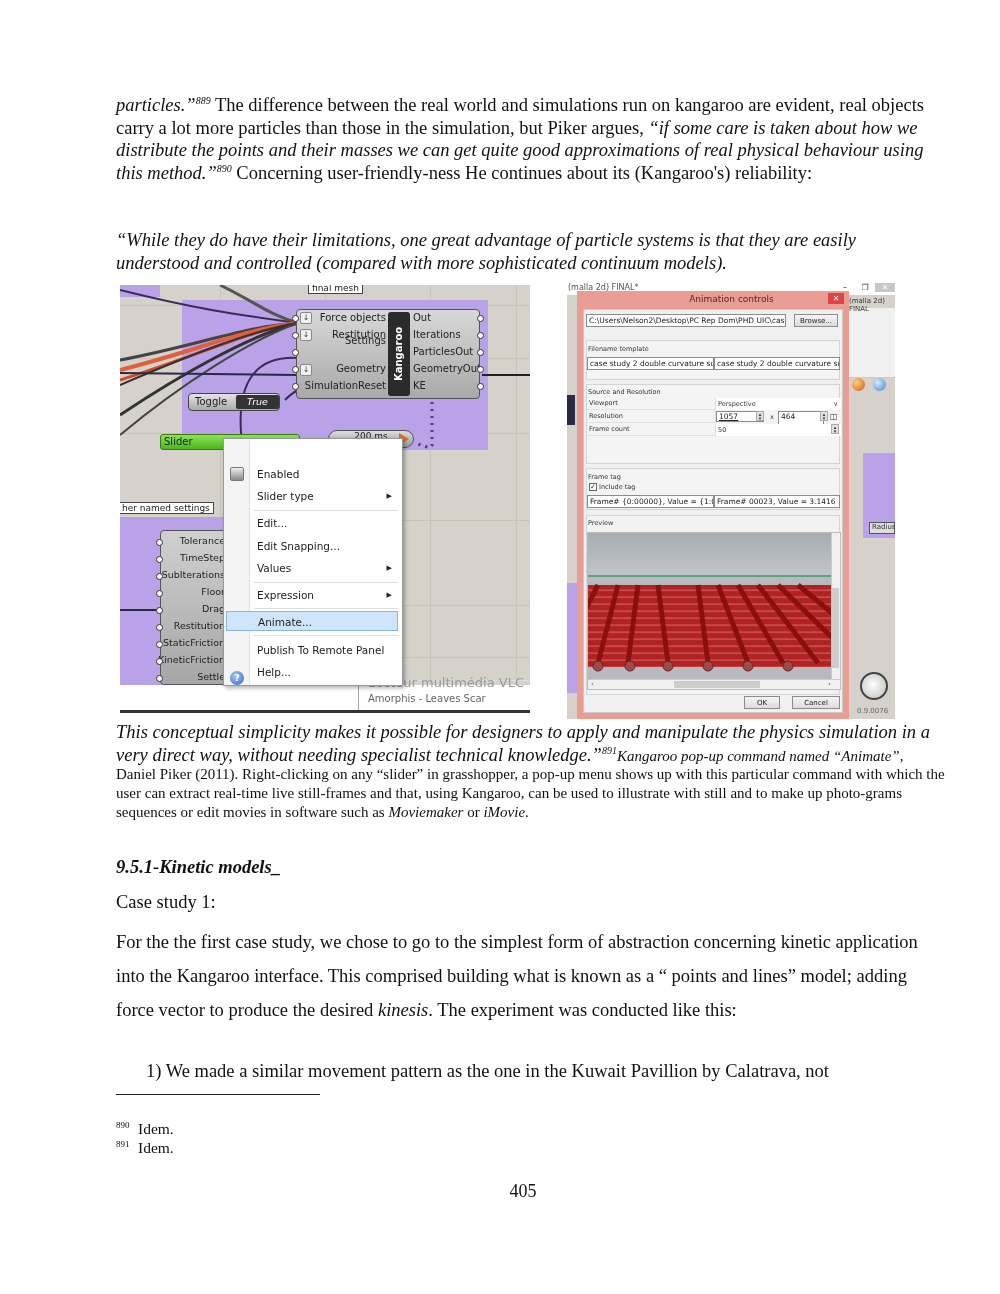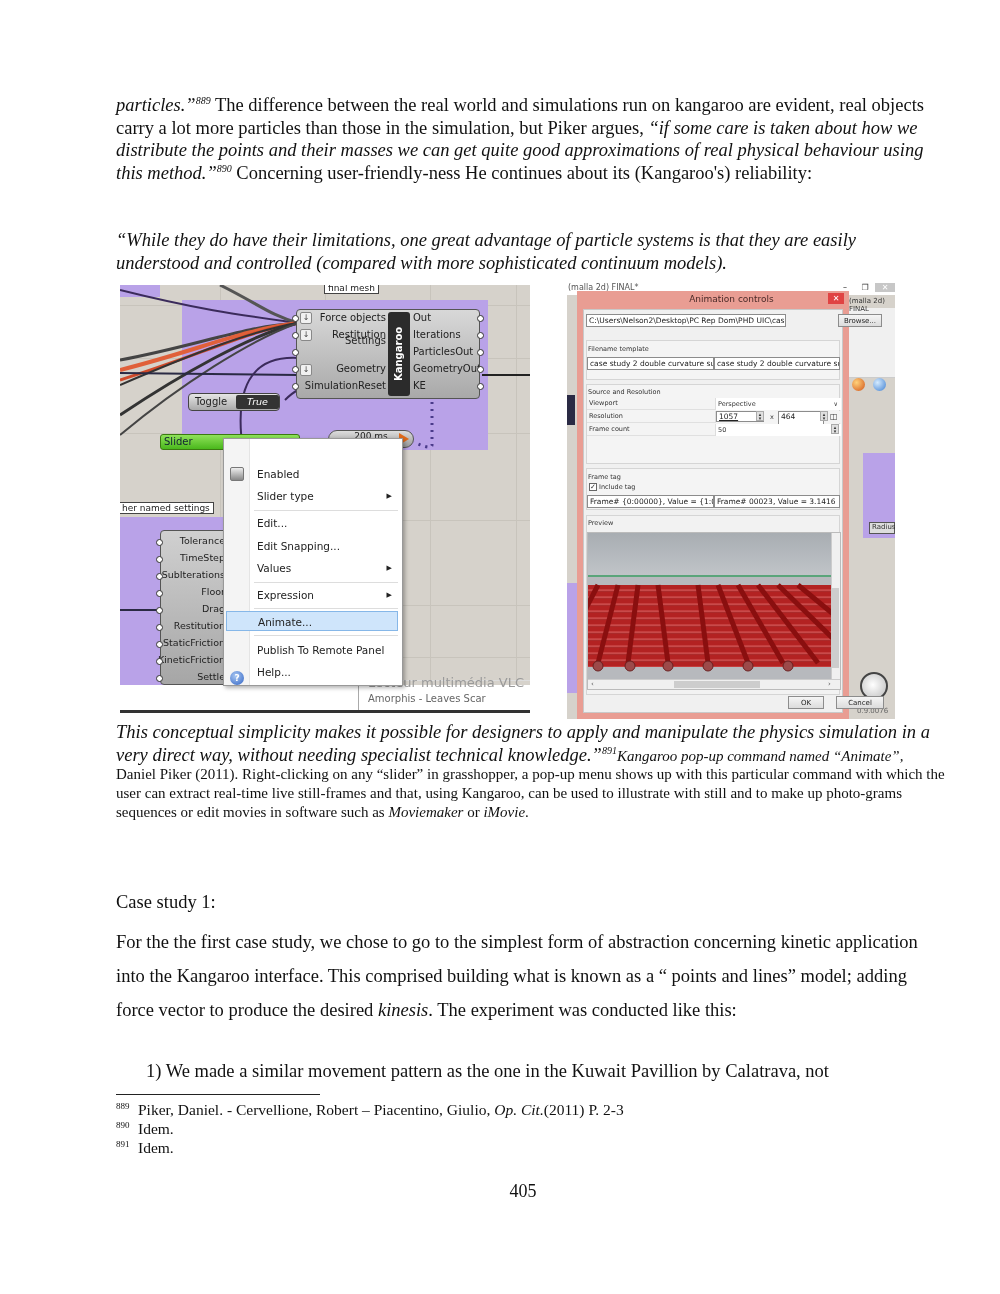--- a/index.html
+++ b/index.html
@@ -81,21 +81,21 @@
   .rh .knob-val { position: absolute; left: 290px; top: 424px; font-size: 7px; color: #666; }
   .rh .left-strip { position: absolute; left: 0; top: 12px; width: 10px; height: 424px; background: #d6d2cb; }
   .rh .left-dark { position: absolute; left: 0; top: 112px; width: 8px; height: 30px; background: #2a2a44; }
   .rh .left-purple { position: absolute; left: 0; top: 300px; width: 10px; height: 110px; background: #b9a2e8; }
 
   .dlg { position: absolute; left: 10px; top: 8px; width: 272px; height: 428px; background: #e99d93; }
   .dlg .dtitle { position: absolute; left: 0; top: 3px; width: 309px; text-align: center; font-size: 9px; color: #4a2a28; }
   .dlg .dclose { position: absolute; right: 5px; top: 2px; width: 16px; height: 11px; background: #e04343; color: #fff; font-size: 8px; text-align: center; line-height: 11px; }
   .dlg .dbody { position: absolute; left: 6px; top: 18px; width: 260px; height: 404px; background: #f0f0f0; border: 1px solid #c9c9c9; }
   .field { position: absolute; background: #fff; border: 1px solid #8c8c8c; font-size: 7.5px; color: #222; padding-left: 2px; white-space: nowrap; overflow: hidden; line-height: 12px; height: 13px; }
-  .btn { position: absolute; background: linear-gradient(#f5f5f5,#dcdcdc); border: 1px solid #8c8c8c; font-size: 7px; color: #222; text-align: center; line-height: 12px; height: 13px; margin-left: 44px; }
+  .btn { position: absolute; background: linear-gradient(#f5f5f5,#dcdcdc); border: 1px solid #8c8c8c; font-size: 7px; color: #222; text-align: center; line-height: 12px; height: 13px; }
   .sect { position: absolute; left: 2px; width: 254px; border: 1px solid #d5d5d5; background: #f4f4f4; }
   .sect-label { position: absolute; left: 4px; font-size: 6.5px; color: #333; }
   .grow { position: absolute; left: 3px; width: 254px; height: 12px; font-size: 6.5px; color: #333; border-bottom: 1px solid #e0e0e0; }
   .grow .k { position: absolute; left: 2px; top: 1px; }
   .grow .v { position: absolute; left: 128px; top: 0; width: 126px; height: 12px; background: #fff; border-left: 1px solid #ddd; padding-left: 2px; line-height: 12px; }
   .spin { position: absolute; width: 8px; height: 10px; background: #e0e0e0; border: 1px solid #aaa; font-size: 5px; text-align: center; line-height: 4px; }
   .preview { position: absolute; left: 3px; top: 222px; width: 254px; height: 158px; border: 1px solid #bbb; background: #b7b9bd; overflow: hidden; }
   .preview .sky { position: absolute; left: 0; top: 0; width: 246px; height: 42px; background: linear-gradient(#a8adb2, #c0c4c8); }
   .preview .greenline { position: absolute; left: 0; top: 42px; width: 246px; height: 2px; background: #5aa57a; }
   .preview .mesh { position: absolute; left: 0; top: 52px; width: 246px; height: 82px; background: repeating-linear-gradient(#b32222 0px, #b32222 4px, #d65a5a 5px, #9c1a1a 7px); }
@@ -142,21 +142,21 @@
       <path d="M0,130 C60,90 130,50 178,38" stroke="#333" stroke-width="3" fill="none"></path>
       <path d="M0,150 C60,100 130,55 178,38" stroke="#444" stroke-width="2" fill="none"></path>
       <path d="M0,88 L178,90" stroke="#2a2a44" stroke-width="2" fill="none"></path>
       <path d="M178,73 C120,70 110,120 130,200" stroke="#3b2b5b" stroke-width="2" fill="none"></path>
       <path d="M165,115 C170,110 172,108 178,105" stroke="#3b2b5b" stroke-width="2" fill="none"></path>
       <path d="M362,90 L410,90" stroke="#222" stroke-width="2" fill="none"></path>
       <path d="M0,325 L40,325" stroke="#2a2a44" stroke-width="2" fill="none"></path>
       <path d="M312,110 L312,160 C312,165 300,160 294,157" stroke="#4a3a8a" stroke-width="3" stroke-dasharray="2,5" fill="none"></path>
     </svg>
 
-    <div class="panel-label" style="left:188px; top:-3px;margin-left:16px;">final mesh</div>
+    <div class="panel-label" style="left:188px; top:-3px;">final mesh</div>
 
     <div class="comp" style="left:176px; top:24px; width:184px; height:90px;"></div>
     <div class="kang-label">Kangaroo</div>
 
     <div class="arrow-box" style="top:27px;">↓</div>
     <div class="arrow-box" style="top:44px;">↓</div>
     <div class="arrow-box" style="top:79px;">↓</div>
 
     <div class="in-row" style="top:27px;">Force objects</div>
     <div class="in-row" style="top:44px;">Restitution</div>
@@ -347,23 +347,23 @@
         <div class="btn" style="left:208px; top:386px; width:48px;">Cancel</div>
       </div>
     </div>
   </div>
 
   <div class="para" id="caption-quote">
     <span>This conceptual simplicity makes it possible for designers to apply and manipulate the physics simulation in a very direct way, without needing specialist technical knowledge.”</span><sup>891</sup><span class="it" style="font-size:15px;">Kangaroo pop-up command named “Animate”,</span>
   </div>
   <div class="para" id="caption-body"><span> Daniel Piker (2011). Right-clicking on any “slider” in grasshopper, a pop-up  menu  shows up with this particular command with which the user can extract real-time live still-frames and that, using Kangaroo, can be used to illustrate with still and to make up photo-grams sequences or edit movies in software such as </span><span class="it">Moviemaker</span><span> or </span><span class="it">iMovie</span><span>.</span></div>
 
+  <div class="para" id="heading">9.5.1-Kinetic models_</div>
   <div class="para" id="case-label">Case study 1:</div>
   <div class="para" id="case-text"><span>For the the first case study, we chose to go to the simplest form of abstraction concerning kinetic application into the Kangaroo interface. This comprised building what is known as a “ points and lines” model; adding force vector to produce the desired </span><span class="it">kinesis</span><span>. The experiment was conducted like this:</span></div>
   <div class="para" id="list-item">1)   We made a similar movement pattern as the one in the Kuwait Pavillion by Calatrava, not</div>
 
   <div class="fn-rule"></div>
-  <div class="footnote" id="fn1"><span class="num">889</span><span>Piker, Daniel. - Cervellione, Robert – Piacentino, Giulio, </span><span class="it">Op. Cit.</span><span>(2011) P. 2-3</span></div>
   <div class="footnote" id="fn2"><span class="num">890</span><span>Idem.</span></div>
   <div class="footnote" id="fn3"><span class="num">891</span><span>Idem.</span></div>
 
   <div id="page-num">405</div>
 </div>
 
 </body></html>

